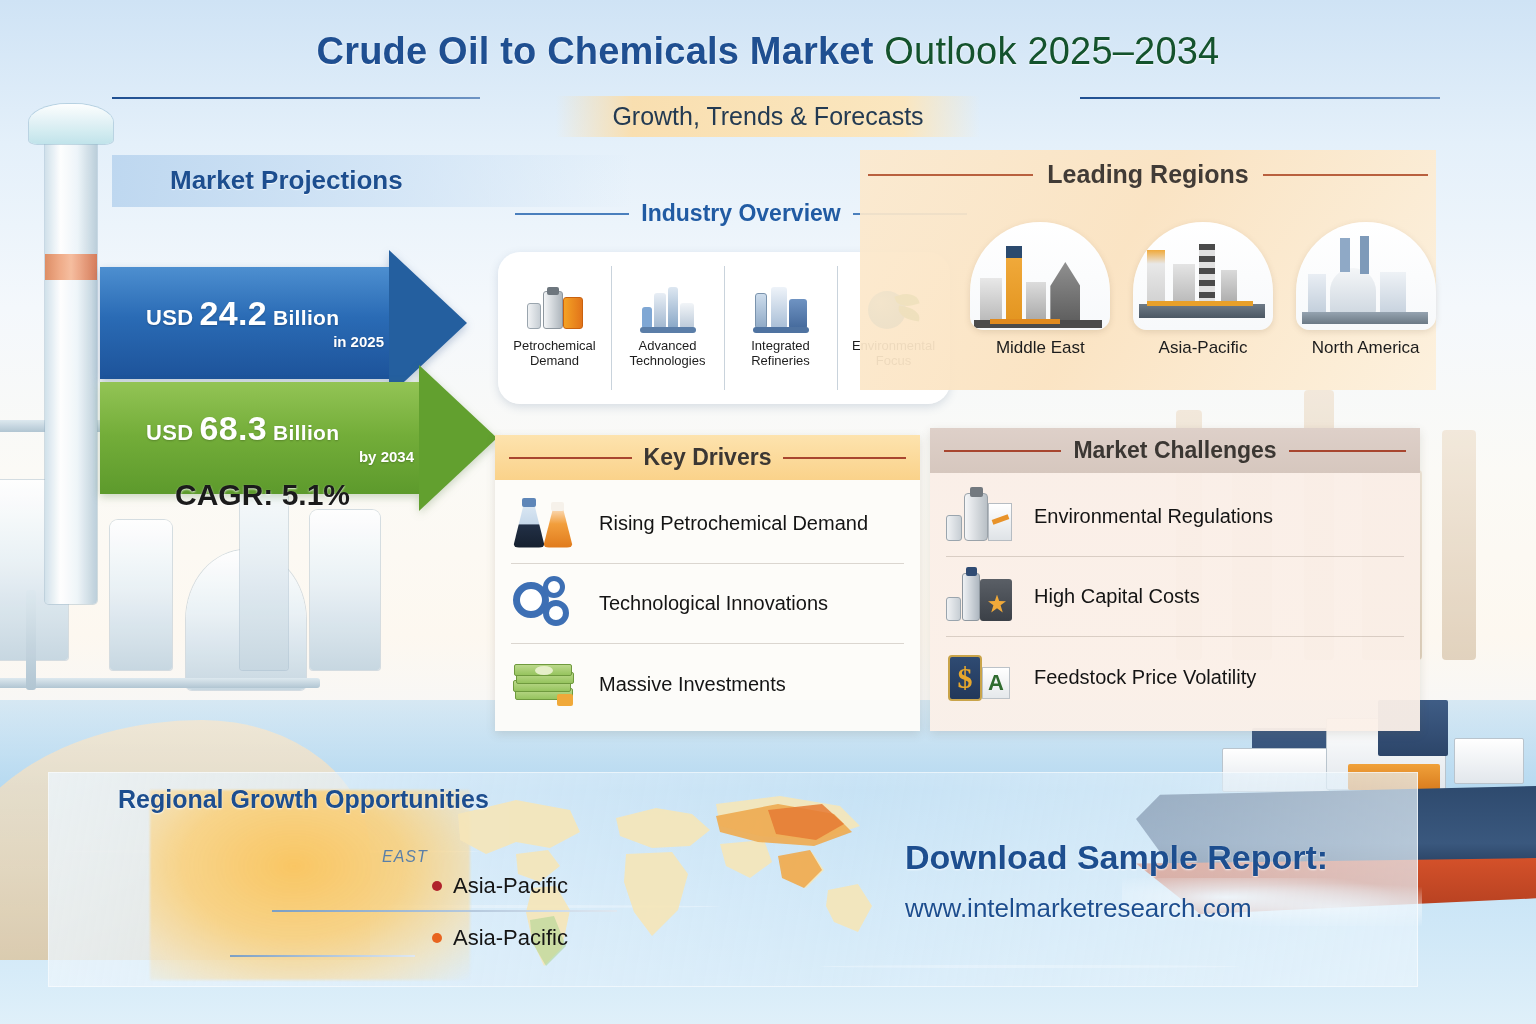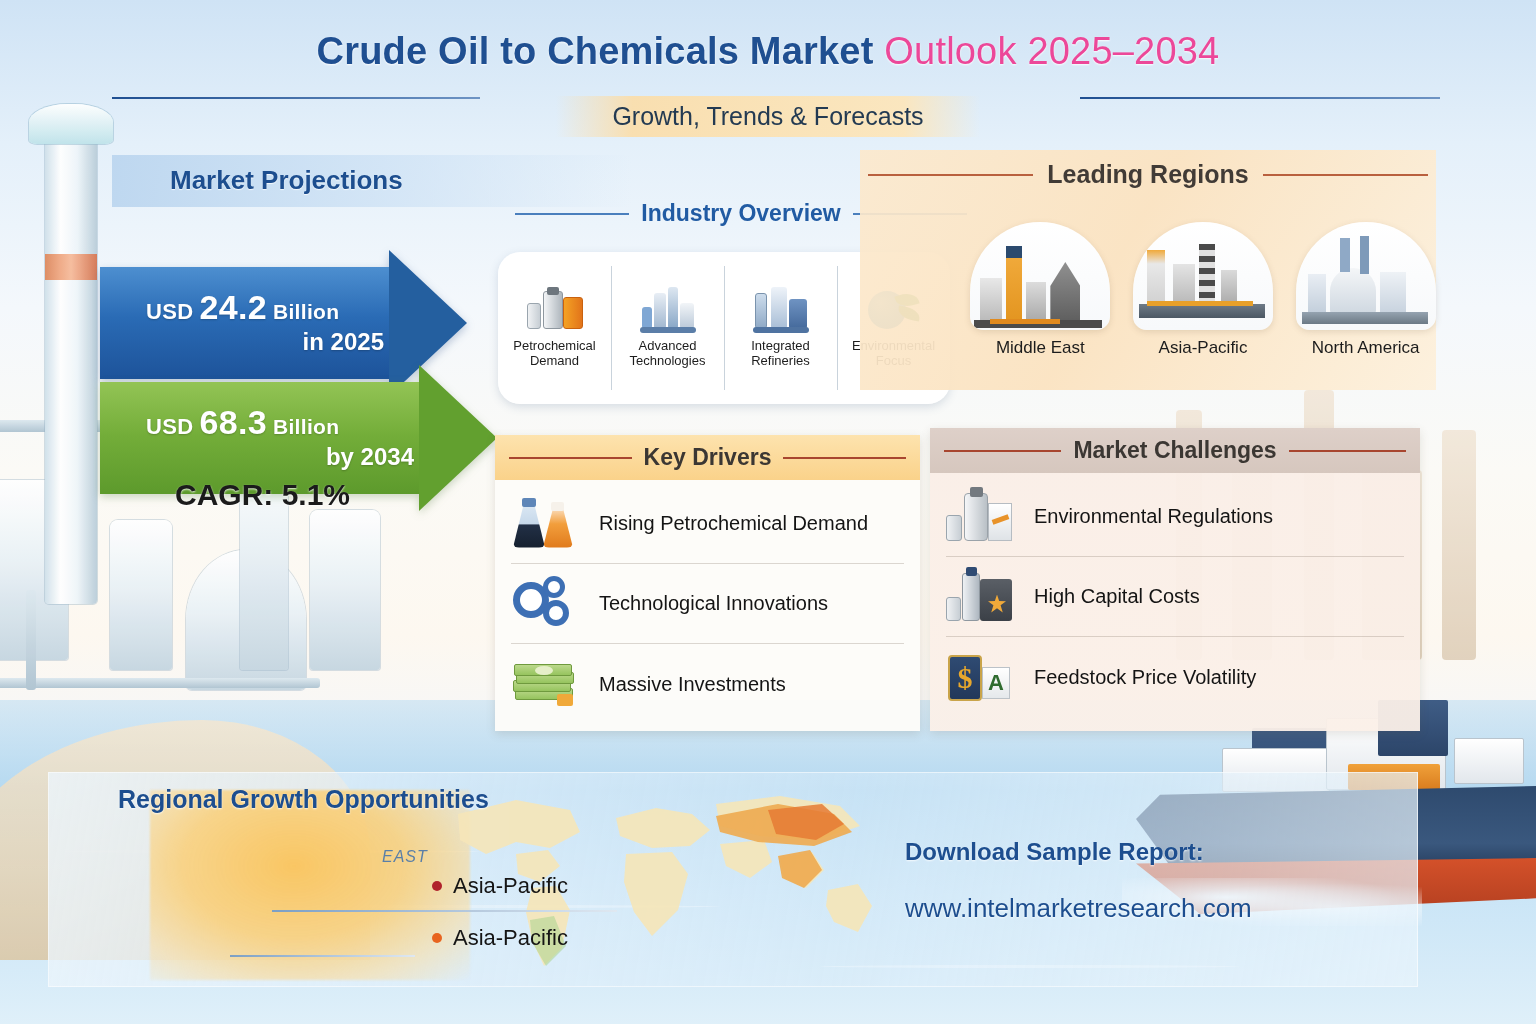--- a/index.html
+++ b/index.html
@@ -68,21 +68,21 @@
     background:radial-gradient(ellipse at 35% 40%, rgba(255,255,255,.95) 0%, rgba(255,255,255,0) 62%),
                radial-gradient(ellipse at 70% 60%, rgba(255,255,255,.8) 0%, rgba(255,255,255,0) 58%);
   }
 
   
   .title {
     position:absolute; top:30px; left:0; right:0; text-align:center;
     font-size:38px; font-weight:700; color:#1f4f91; letter-spacing:.2px;
     text-shadow:0 1px 2px rgba(255,255,255,.9);
   }
-  .title .light { font-weight:400; color:#ec4899; }
+  .title .light { font-weight:400; color:#14532d; }
 
   .rule-row { position:absolute; top:97px; left:112px; right:96px; height:3px; }
   .rule { position:absolute; top:0; height:2px; background:linear-gradient(90deg,#1f4f91,#6e94c4); }
   .rule.l { left:0; width:368px; }
   .rule.r { right:0; width:360px; }
 
   .subtitle-wrap { position:absolute; top:96px; left:0; right:0; text-align:center; }
   .subtitle {
     display:inline-block; padding:6px 56px;
     background:linear-gradient(90deg, rgba(250,224,175,0) 0%, rgba(250,222,172,.95) 18%, rgba(252,230,188,.95) 82%, rgba(250,224,175,0) 100%);
@@ -113,21 +113,21 @@
   .arrow-blue { left:100px; top:250px; filter:drop-shadow(0 3px 4px rgba(30,70,130,.28)); }
   .arrow-blue .body { width:290px; background:linear-gradient(180deg,#4d8fd0 0%,#2a6bb5 45%,#1d539a 100%); }
   .arrow-blue .head { border-left:78px solid #245f9f; }
   .arrow-green { left:100px; top:365px; filter:drop-shadow(0 3px 4px rgba(60,110,40,.26)); }
   .arrow-green .body { width:320px; background:linear-gradient(180deg,#93c455 0%,#73ad39 48%,#5d9a2c 100%); }
   .arrow-green .head { border-left:78px solid #62a02f; }
 
   .a-line1 { color:#fff; font-size:21px; font-weight:700; letter-spacing:.3px; line-height:1.05; text-shadow:0 1px 2px rgba(0,0,0,.22); }
   .a-line1 .big { font-size:34px; font-weight:700; }
   .a-line1 .sm { font-size:22px; font-weight:700; }
-  .a-line2 { color:#fff; font-size:24px; font-weight:700; text-align:right; padding-right:6px; margin-top:2px; text-shadow:0 1px 2px rgba(0,0,0,.22); }
+  .a-line2 { color:#fff; font-size:15px; font-weight:700; text-align:right; padding-right:6px; margin-top:2px; text-shadow:0 1px 2px rgba(0,0,0,.22); }
 
   .cagr {
     position:absolute; left:175px; top:478px;
     font-size:30px; font-weight:700; color:#1b1b1b;
     text-shadow:0 1px 2px rgba(255,255,255,.85);
   }
 
   
   .io-head { position:absolute; left:515px; top:200px; width:452px; display:flex; align-items:center; gap:12px; }
   .io-head .ln { flex:1; height:2px; background:#4a7fbd; }
@@ -200,21 +200,21 @@
 
   .leg { position:absolute; display:flex; align-items:center; gap:11px; }
   .leg .dot { width:10px; height:10px; border-radius:50%; }
   .leg .lbl { font-size:22px; color:#151515; }
   .leg1 { left:432px; top:873px; }
   .leg2 { left:432px; top:925px; }
   .leg-ln { position:absolute; height:2px; background:linear-gradient(90deg,#7c9fc4,#dfe8f1); }
   .leg-ln1 { left:272px; top:910px; width:345px; }
   .leg-ln2 { left:230px; top:955px; width:185px; }
 
-  .dl-title { position:absolute; left:905px; top:838px; font-size:24px; font-weight:700; color:#1d4e8f; text-shadow:0 1px 2px rgba(255,255,255,.8); }
+  .dl-title { position:absolute; left:905px; top:838px; font-size:34px; font-weight:700; color:#1d4e8f; text-shadow:0 1px 2px rgba(255,255,255,.8); }
   .dl-url { position:absolute; left:905px; top:893px; font-size:26px; color:#1d4e8f; text-shadow:0 1px 2px rgba(255,255,255,.8); }
 
   
   .bottle { position:absolute; border-radius:3px; }
   .gear { position:absolute; border-radius:50%; border:7px solid #3d6fb4; background:#fff; }
   .cash { position:absolute; background:linear-gradient(180deg,#bcd98c,#96c45e); border:1px solid #6f9a3e; border-radius:2px; }
   .globe { position:absolute; border-radius:50%; background:radial-gradient(circle at 34% 30%, #7fc4ea 0%, #3d9ed8 55%, #2a7fb8 100%); }
   .leaf { position:absolute; background:#4f9c34; border-radius:0 80% 0 80%; }
   .canister { position:absolute; background:linear-gradient(90deg,#f0f2f4,#c7ced4); border-radius:3px; border:1px solid #9aa5ae; }
   .bag { position:absolute; background:linear-gradient(180deg,#5a5f66,#3b4047); border-radius:3px; }

